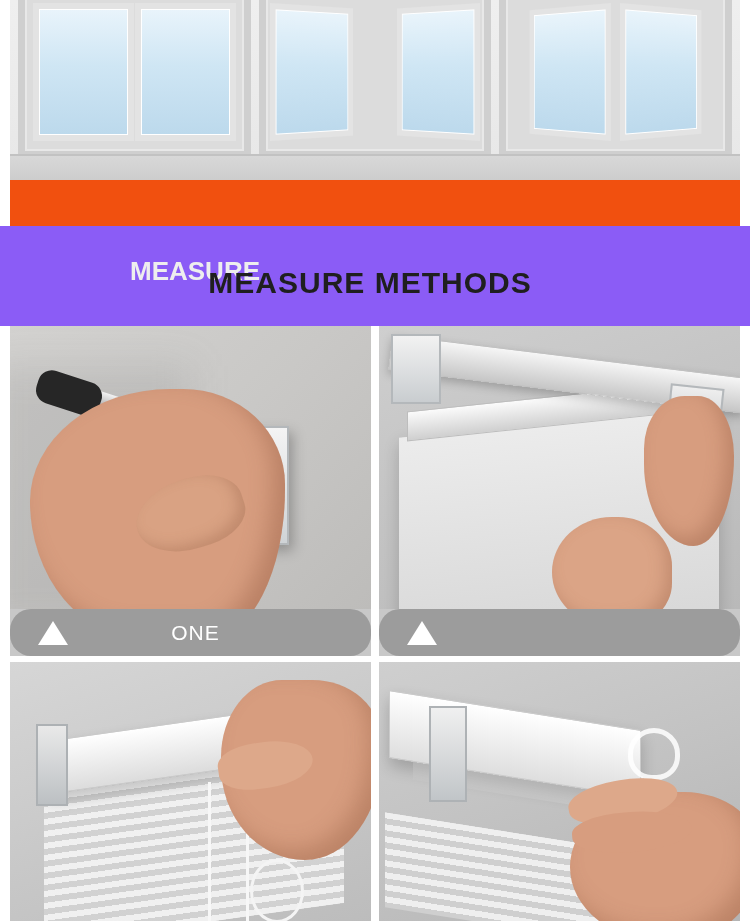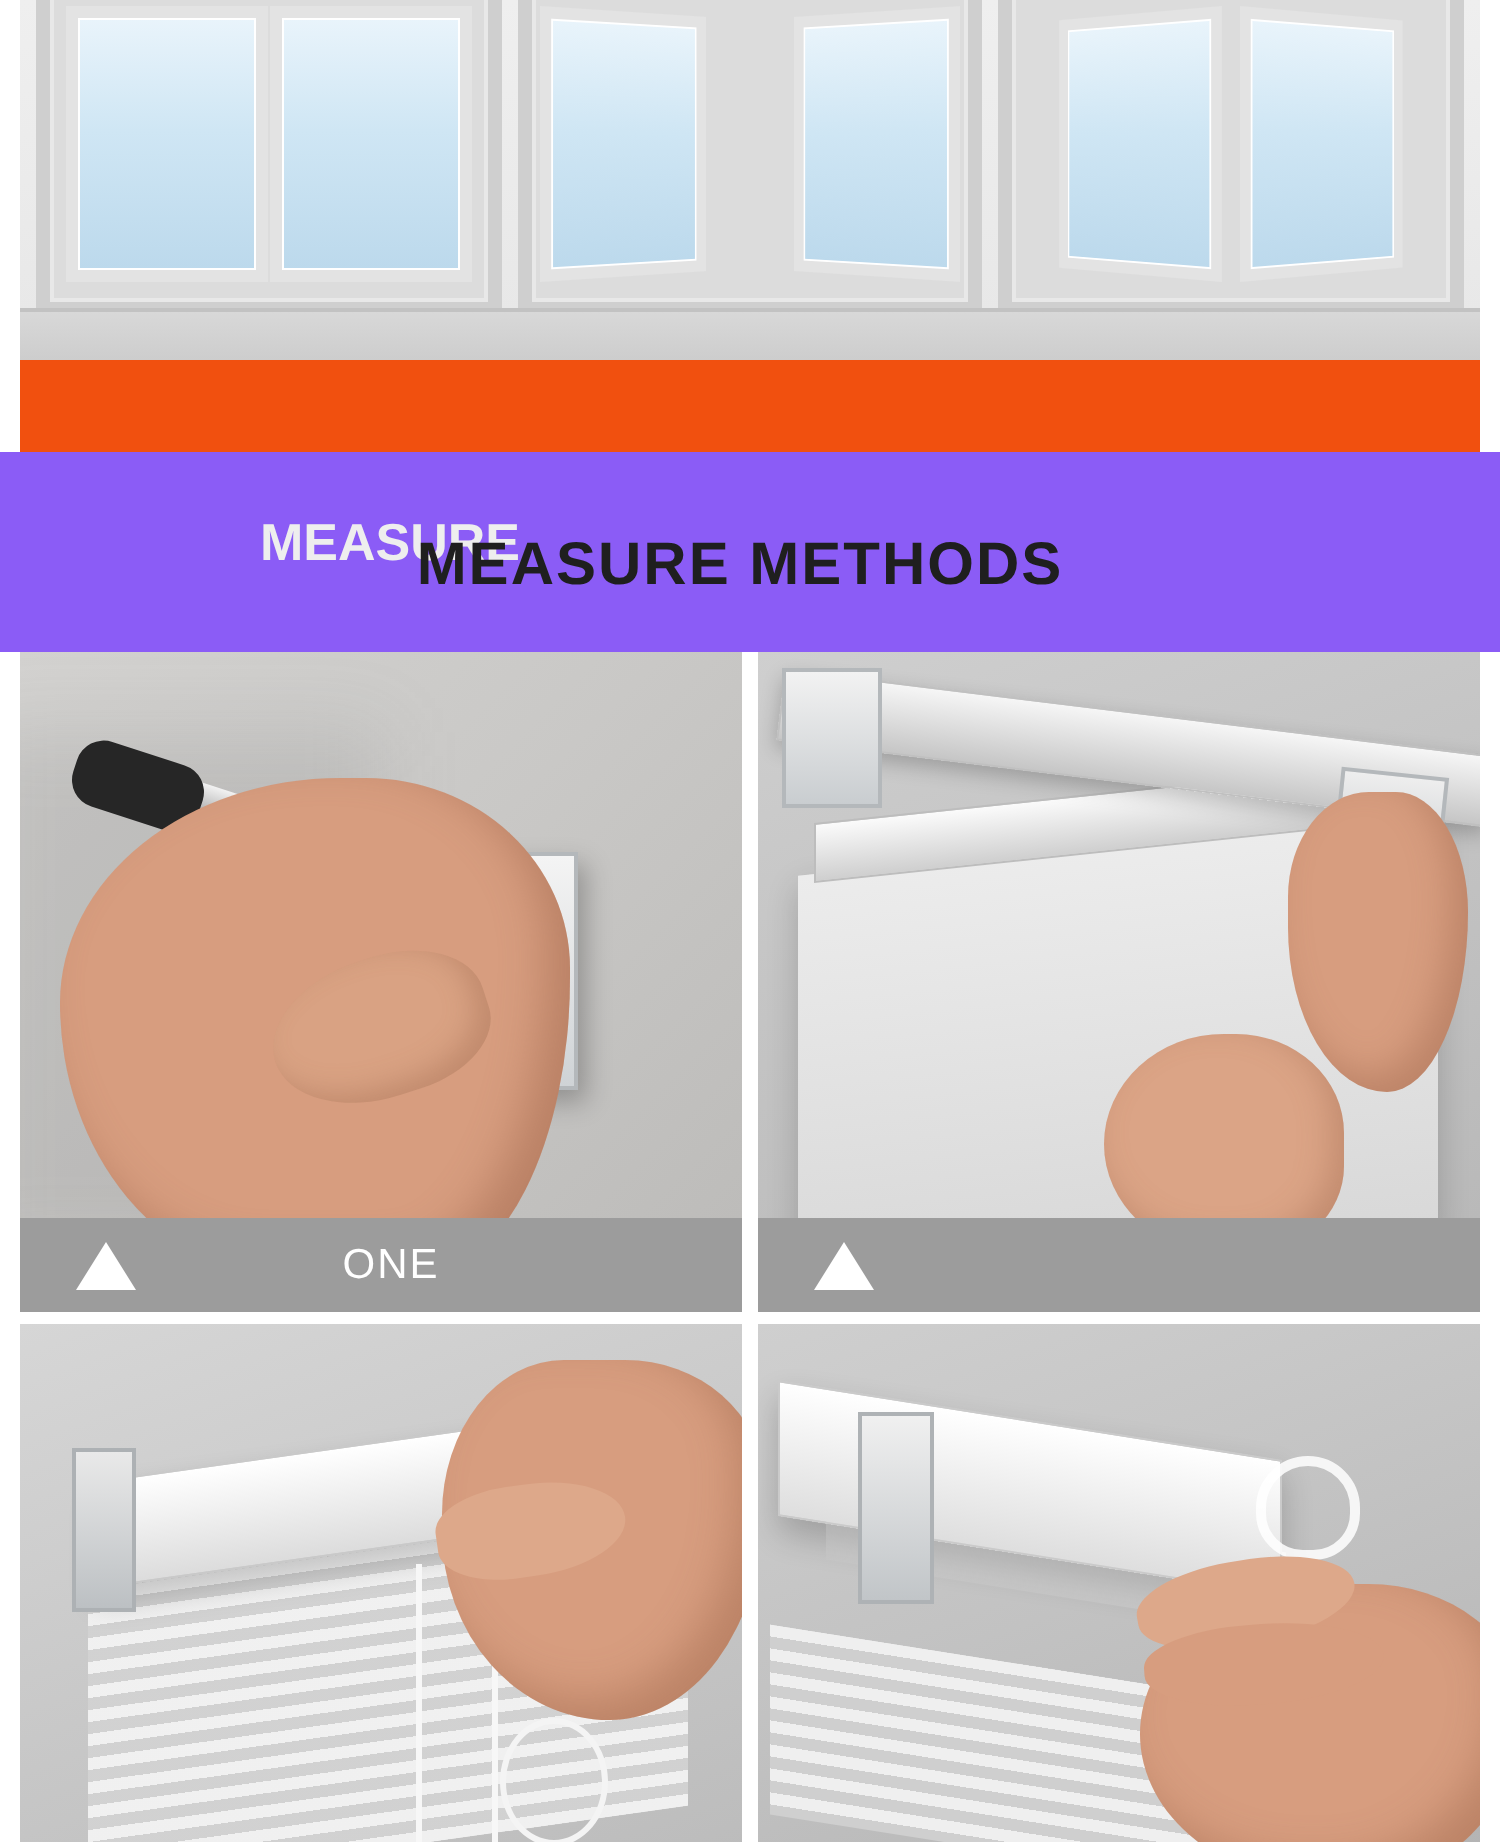--- a/index.html
+++ b/index.html
@@ -160,20 +160,21 @@
   }
   .cell.with-caption .photo { bottom: 47px; }
 
   .caption {
     position: absolute;
     left: 0; right: 0; bottom: 0;
     height: 47px;
     background: #9c9c9c;
     display: flex;
     align-items: center;
+    border-radius: 21px;
   }
   .caption .tri {
     width: 0; height: 0;
     border-left: 15px solid transparent;
     border-right: 15px solid transparent;
     border-bottom: 24px solid #ffffff;
     margin-left: 28px;
   }
   .caption .cap-text {
     flex: 1;

